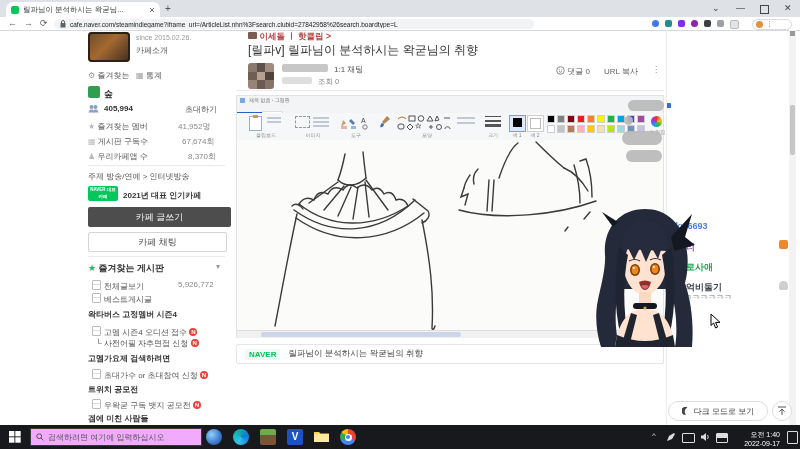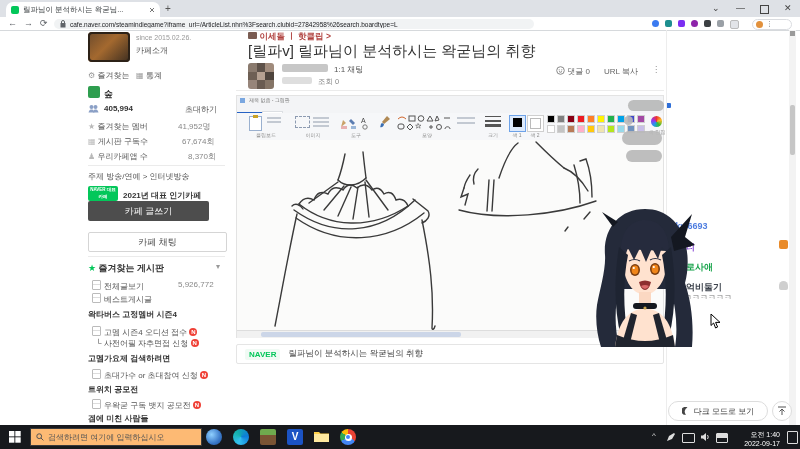--- a/index.html
+++ b/index.html
@@ -22,37 +22,37 @@
   .sb{font-size:8px;color:#555;}
   .sb-val{color:#888;}
   .sb-bold{font-weight:bold;color:#333;}
   .btn-dark{background:#4d4d4d;color:#fff;font-size:9px;text-align:center;line-height:20px;border-radius:2px;}
   .btn-light{background:#fff;color:#444;font-size:9px;text-align:center;line-height:18px;border:1px solid #d5d5d5;border-radius:2px;}
   .nbadge{display:inline-block;width:8px;height:8px;background:#ef4036;border-radius:50%;color:#fff;font-size:6px;line-height:8px;text-align:center;font-weight:bold;vertical-align:1px;}
   .micon{display:inline-block;width:7px;height:8px;border:1px solid #bbb;border-radius:1px;margin-right:3px;vertical-align:-1px;background:linear-gradient(#fff 40%,#ddd 40%,#ddd 55%,#fff 55%);}
   .sb-div{height:1px;background:#ebebeb;}
   
   .crumb{font-size:8.5px;font-weight:bold;color:#b0413e;}
-  .ptitle{font-size:15px;color:#333;}
+  .ptitle{font-size:12px;color:#333;}
   .meta{font-size:8px;color:#888;}
   .blur{background:#c7c7c7;border-radius:2px;}
   
   .paintwrap{left:236px;top:95px;width:428px;height:243px;border:1px solid #e3e3e3;background:#fafbfc;box-sizing:border-box;}
   .p-label{font-size:5px;color:#8a8a8a;text-align:center;}
   .p-tab{font-size:6.5px;color:#444;padding:0 6px;line-height:8px;display:inline-block;}
   .swatch{width:8px;height:8px;border:1px solid #cfcfcf;box-sizing:border-box;}
   #palette{display:grid;grid-template-columns:repeat(10,9px);grid-auto-rows:9px;gap:1px;}
   .gdiv{width:1px;background:#e2e4e7;top:112px;height:24px;}
   
   .chatname{font-size:9px;font-weight:bold;}
   .chatmsg{font-size:8px;color:#777;}
   .pill-dark{border:1px solid #ddd;border-radius:10px;background:#fff;font-size:8px;color:#333;display:flex;align-items:center;justify-content:center;gap:4px;}
   
   .taskbar{left:0;top:425px;width:800px;height:24px;background:#17191d;}
-  .tb-search{left:30px;top:428px;width:172px;height:18px;background:#fdba74;border:1px solid #3a3a3a;display:flex;align-items:center;padding:0 5px;box-sizing:border-box;gap:4px;}
+  .tb-search{left:30px;top:428px;width:172px;height:18px;background:#f0abfc;border:1px solid #3a3a3a;display:flex;align-items:center;padding:0 5px;box-sizing:border-box;gap:4px;}
   .tb-search span{font-size:8px;color:#555;}
   .tb-ic{width:16px;height:16px;top:429px;border-radius:2px;}
   .tb-clock{font-size:7px;color:#fff;text-align:right;line-height:9px;}
   .bubble{background:#b9b9b9;opacity:.92;border-radius:7px;}
 </style>
 </head>
 <body>
 
 <div class="screen">
 
@@ -115,21 +115,21 @@
   <div class="abs sb" style="left:88px;top:121px"><span style="color:#b9b9b9">★</span> <span>즐겨찾는 멤버</span></div>
   <div class="abs sb sb-val" style="left:178px;top:121px">41,952명</div>
   <div class="abs sb" style="left:88px;top:136px"><span style="color:#b9b9b9">▦</span> <span>게시판 구독수</span></div>
   <div class="abs sb sb-val" style="left:182px;top:136px">67,674회</div>
   <div class="abs sb" style="left:88px;top:151px"><span style="color:#b9b9b9">♟</span> <span>우리카페앱 수</span></div>
   <div class="abs sb sb-val" style="left:188px;top:151px">8,370회</div>
   <div class="abs sb-div" style="left:88px;top:165px;width:137px"></div>
   <div class="abs sb" style="left:88px;top:171px">주제 방송/연예 &gt; 인터넷방송</div>
   <div class="abs" style="left:88px;top:186px;width:30px;height:15px;background:#03c75a;border-radius:2px;color:#fff;font-size:4.5px;font-weight:bold;text-align:center;line-height:7px"><span>NAVER 대표카페</span></div>
   <div class="abs sb sb-bold" style="left:123px;top:190px;font-size:8px">2021년 대표 인기카페</div>
-  <div class="abs btn-dark" style="left:88px;top:201px;width:121px;height:20px">카페 글쓰기</div>
+  <div class="abs btn-dark" style="left:88px;top:207px;width:143px;height:20px">카페 글쓰기</div>
   <div class="abs btn-light" style="left:88px;top:232px;width:137px;height:18px">카페 채팅</div>
   <div class="abs sb-div" style="left:88px;top:256px;width:137px"></div>
   <div class="abs sb sb-bold" style="left:88px;top:262px;font-size:9px"><span style="color:#03c75a">★</span> <span>즐겨찾는 게시판</span></div>
   <div class="abs sb" style="left:216px;top:262px;color:#999">▾</div>
 
   <div class="abs sb" style="left:92px;top:280px"><span class="micon"></span><span>전체글보기</span></div>
   <div class="abs sb sb-val" style="left:178px;top:280px">5,926,772</div>
   <div class="abs sb" style="left:92px;top:293px"><span class="micon"></span><span>베스트게시글</span></div>
   <div class="abs sb sb-bold" style="left:88px;top:309px">왁타버스 고정멤버 시즌4</div>
   <div class="abs sb" style="left:92px;top:326px"><span class="micon"></span><span>고멤 시즌4 오디션 접수</span> <span class="nbadge">N</span></div>

